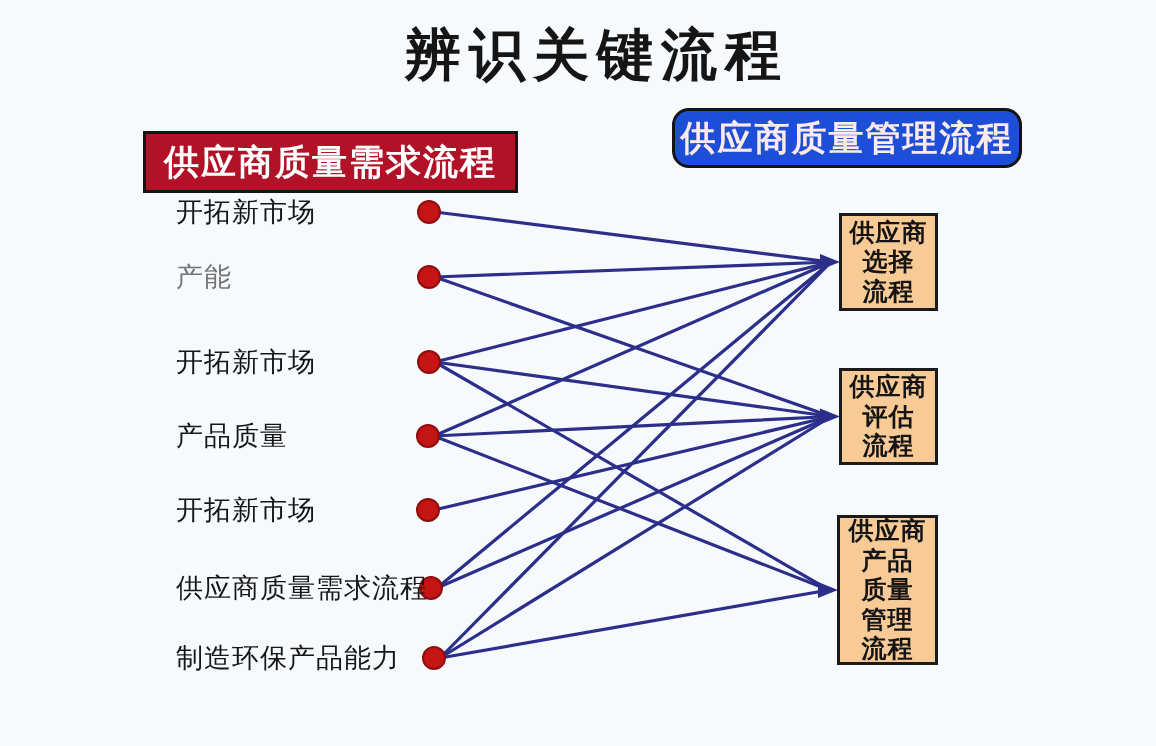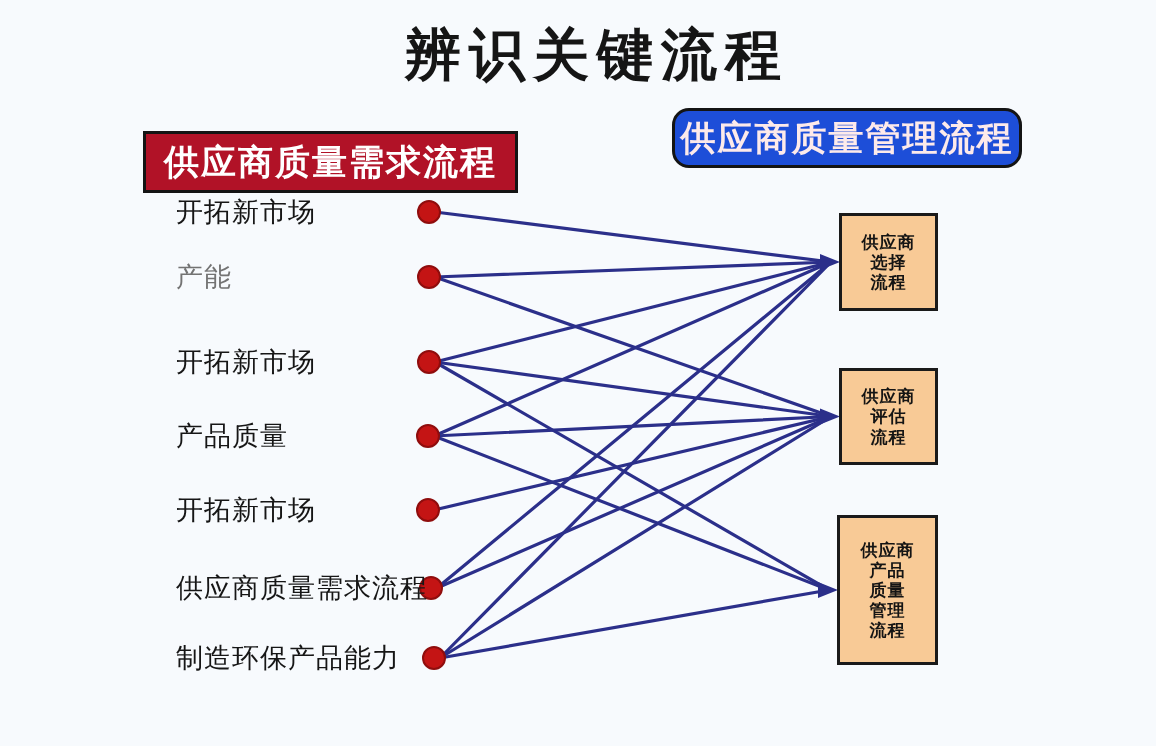--- a/index.html
+++ b/index.html
@@ -59,21 +59,21 @@
     border: 3px solid #1a1a1a;
     display: flex;
     flex-direction: column;
     align-items: center;
     justify-content: center;
     text-align: center;
     font-family: "DejaVu Serif", serif;
     font-weight: 700;
   }
   .process-box .box-line {
-    font-size: 17px;
+    font-size: 25px;
     line-height: 1.18;
     letter-spacing: 1px;
     white-space: nowrap;
   }
   #edges-svg {
     position: absolute;
     left: 0; top: 0;
     width: 1156px;
     height: 746px;
   }

